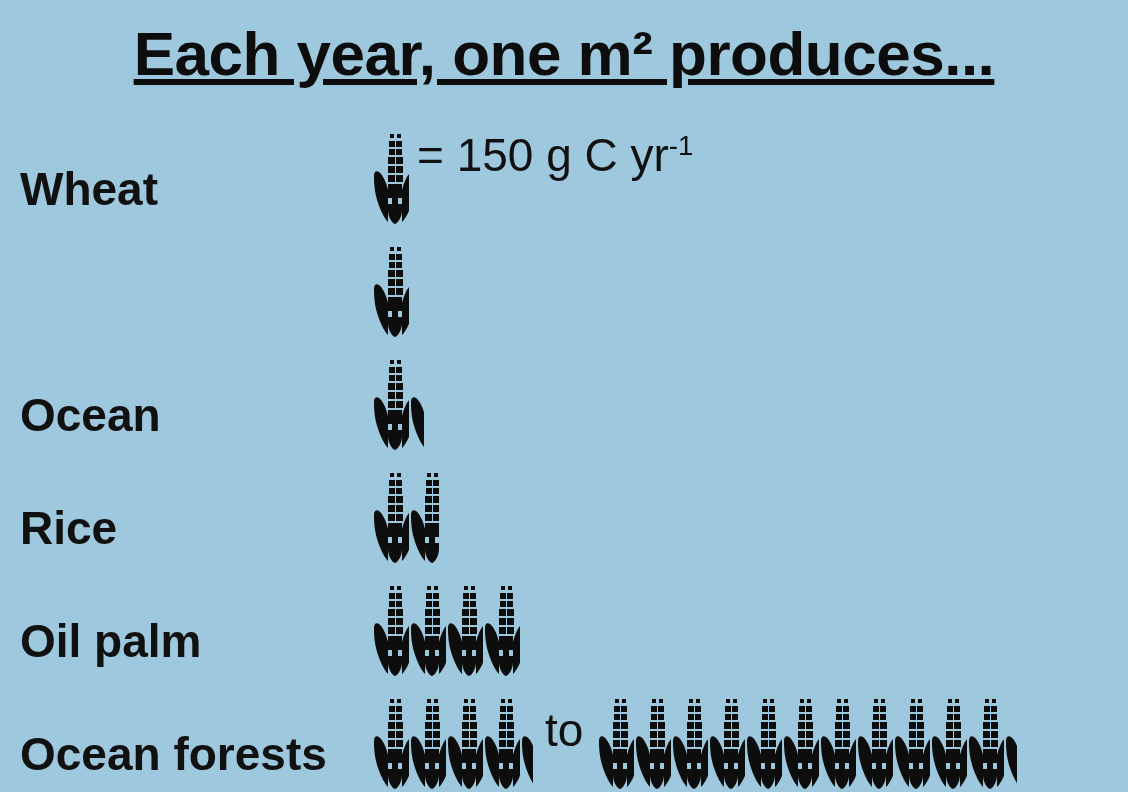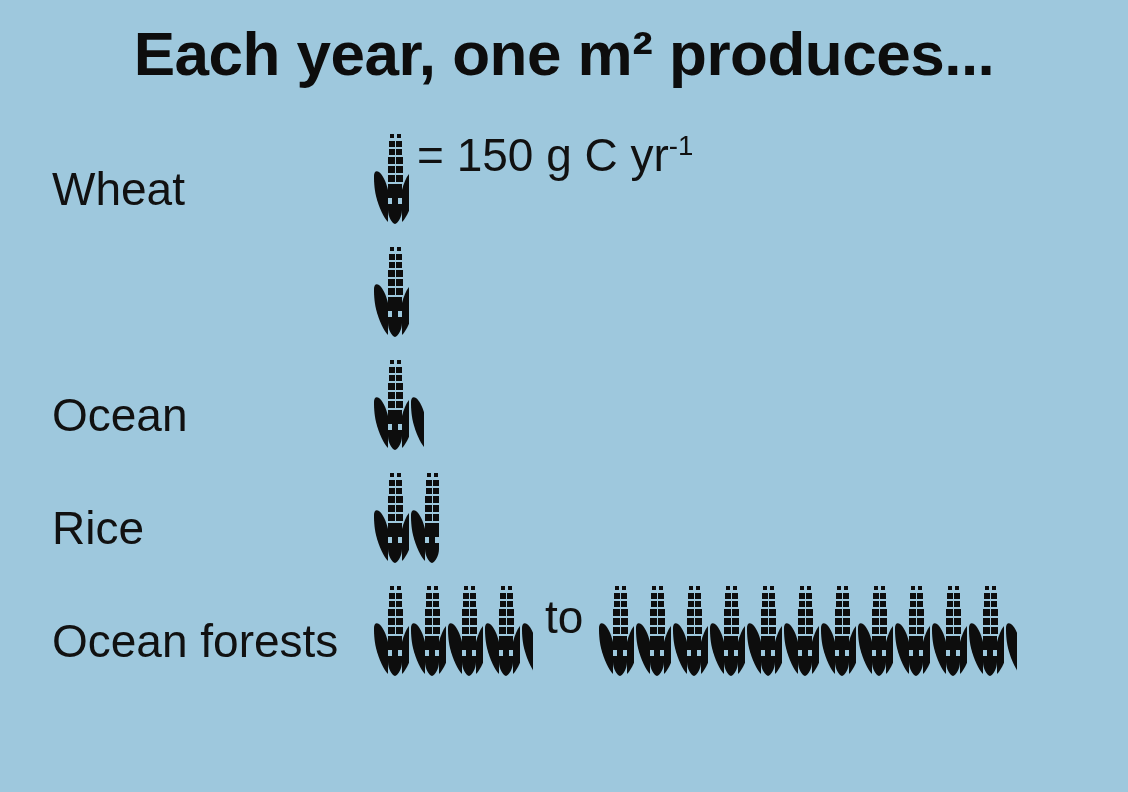--- a/index.html
+++ b/index.html
@@ -24,44 +24,44 @@
     position: absolute;
     left: 0;
     top: 18px;
     width: 1128px;
     text-align: center;
     font-size: 62px;
     font-weight: bold;
     letter-spacing: -0.5px;
     color: #0d0d0d;
     white-space: nowrap;
+    text-decoration: underline;
   }
   .rows {
     position: absolute;
     left: 0;
     top: 132px;
     width: 1128px;
   }
   .row {
     position: relative;
     height: 113px;
   }
   .row-label {
     position: absolute;
     left: 20px;
     top: 0;
     height: 113px;
     display: flex;
     align-items: center;
     font-size: 46px;
-    font-weight: 400;
+    font-weight: 700;
     color: #111111;
     white-space: nowrap;
     line-height: 1;
-    margin-left: 32px;
   }
   .row-icons {
     position: absolute;
     left: 372px;
     top: 0;
     height: 113px;
     display: flex;
     align-items: flex-start;
     white-space: nowrap;
   }
@@ -154,20 +154,47 @@
       <div class="row">
         <div class="row-label">Rice</div>
         <div class="row-icons">
           <span class="group">
             <span class="corn">
               <svg viewBox="0 0 46 92">
                 <use href="#corn-glyph"></use>
               </svg>
             </span>
             <span class="corn" style="width: 30px;">
+              <svg viewBox="0 0 46 92">
+                <use href="#corn-glyph"></use>
+              </svg>
+            </span>
+          </span>
+        </div>
+      </div>
+      <div class="row">
+        <div class="row-label">Oil palm</div>
+        <div class="row-icons">
+          <span class="group">
+            <span class="corn">
+              <svg viewBox="0 0 46 92">
+                <use href="#corn-glyph"></use>
+              </svg>
+            </span>
+            <span class="corn">
+              <svg viewBox="0 0 46 92">
+                <use href="#corn-glyph"></use>
+              </svg>
+            </span>
+            <span class="corn">
+              <svg viewBox="0 0 46 92">
+                <use href="#corn-glyph"></use>
+              </svg>
+            </span>
+            <span class="corn">
               <svg viewBox="0 0 46 92">
                 <use href="#corn-glyph"></use>
               </svg>
             </span>
           </span>
         </div>
       </div>
       <div class="row">
         <div class="row-label">Ocean forests</div>
         <div class="row-icons">

